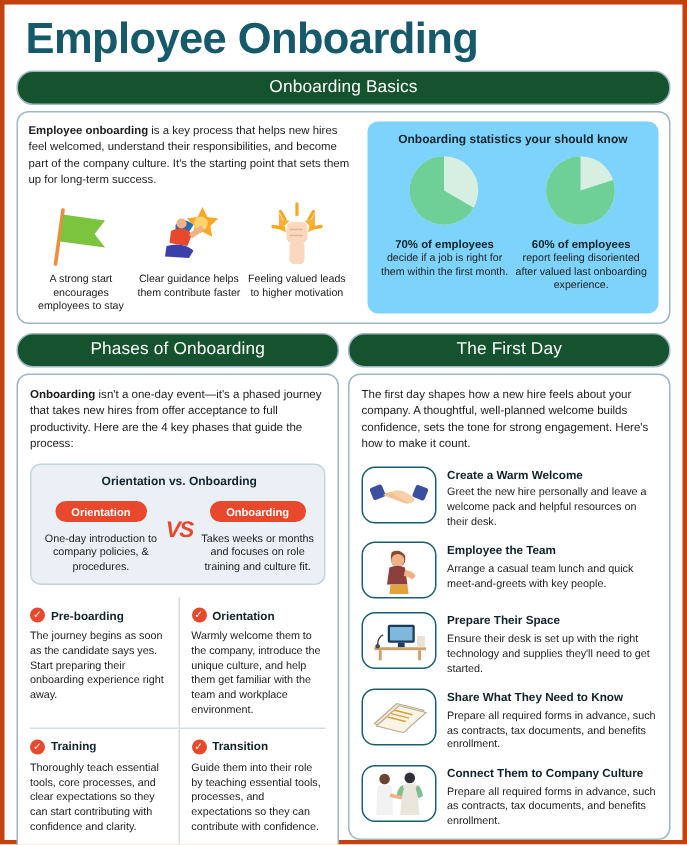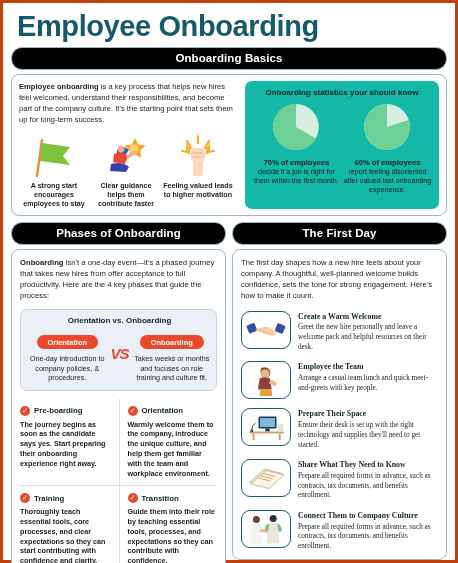--- a/index.html
+++ b/index.html
@@ -20,55 +20,55 @@
   .title {
     font-size: 29px;
     font-weight: bold;
     color: #15596b;
     letter-spacing: -0.4px;
     padding: 2px 0 6px 6px;
     line-height: 1.05;
   }
   
   .banner {
-    background: #000000;
+    background: #14532d;
     color: #ffffff;
     text-align: center;
-    font-weight: bold;
+    font-weight: normal;
     font-size: 11.5px;
     border-radius: 11px;
     padding: 4px 0 4.5px 0;
     border: 1.2px solid #9fb6c4;
     letter-spacing: 0.1px;
   }
   .card {
     background: #ffffff;
     border: 1.2px solid #9fb6c4;
     border-radius: 8px;
     margin-top: 4px;
   }
   
   .basics { display: flex; gap: 0; padding: 6px 7px 6px 7px; }
   .basics-left { width: 228px; padding-right: 12px; }
   .intro-text {
     font-size: 7.6px; line-height: 1.46; color: #1c1c1c;
   }
   .intro-text b { font-weight: bold; }
   .pillars {
-    display: flex; margin-top: 7px; gap: 2px; font-weight: bold;
+    display: flex; margin-top: 7px; gap: 2px;
   }
   .pillar { flex: 1; text-align: center; }
   .pillar-art { height: 46px; display: flex; align-items: flex-end; justify-content: center; }
   .pillar-cap {
     font-size: 7.1px; line-height: 1.28; color: #1c1c1c; margin-top: 4px;
   }
   
   .stats {
     width: 196px;
-    background: #14b8a6;
+    background: #7dd3fc;
     border-radius: 7px;
     padding: 7px 6px 6px 6px;
   }
   .stats-title {
     font-size: 8px; font-weight: bold; text-align: center; color: #10222a;
     margin-bottom: 4px;
   }
   .stat-row { display: flex; gap: 0; }
   .stat { flex: 1; text-align: center; }
   .pie-wrap { display: flex; justify-content: center; }
@@ -106,31 +106,31 @@
   .phase { width: 50%; padding: 7px 7px 7px 0; }
   .phase:nth-child(2n) { padding-left: 8px; padding-right: 0; border-left: 1px solid #d6dde3; }
   .phase:nth-child(n+3) { border-top: 1px solid #d6dde3; }
   .phase-head { display: flex; align-items: center; gap: 4px; }
   .check {
     width: 10px; height: 10px; border-radius: 50%;
     background: #e8482c; color: #fff; font-size: 7px;
     display: flex; align-items: center; justify-content: center; flex: 0 0 auto;
   }
   .phase-name { font-size: 7.8px; font-weight: bold; color: #10222a; }
-  .phase-text { font-size: 7.2px; line-height: 1.36; color: #1c1c1c; margin-top: 4px; font-weight: bold; }
+  .phase-text { font-size: 7.2px; line-height: 1.36; color: #1c1c1c; margin-top: 4px; }
   
   .fd-item { display: flex; gap: 7px; margin-top: 9px; align-items: flex-start; }
   .fd-item:first-child { margin-top: 8px; }
   .fd-icon {
     width: 50px; height: 38px; flex: 0 0 auto;
     border: 1.2px solid #1b5f6e; border-radius: 9px;
     display: flex; align-items: center; justify-content: center;
     background: #ffffff; overflow: hidden;
   }
-  .fd-txt { flex: 1; padding-top: 1px; font-family: Liberation Serif, serif; }
+  .fd-txt { flex: 1; padding-top: 1px; }
   .fd-title { font-size: 7.8px; font-weight: bold; color: #10222a; }
   .fd-desc { font-size: 7.2px; line-height: 1.36; color: #1c1c1c; margin-top: 2.5px; }
 </style>
 </head>
 <body>
 
 <div class="page">
 
   <div class="title">Employee Onboarding</div>
 

